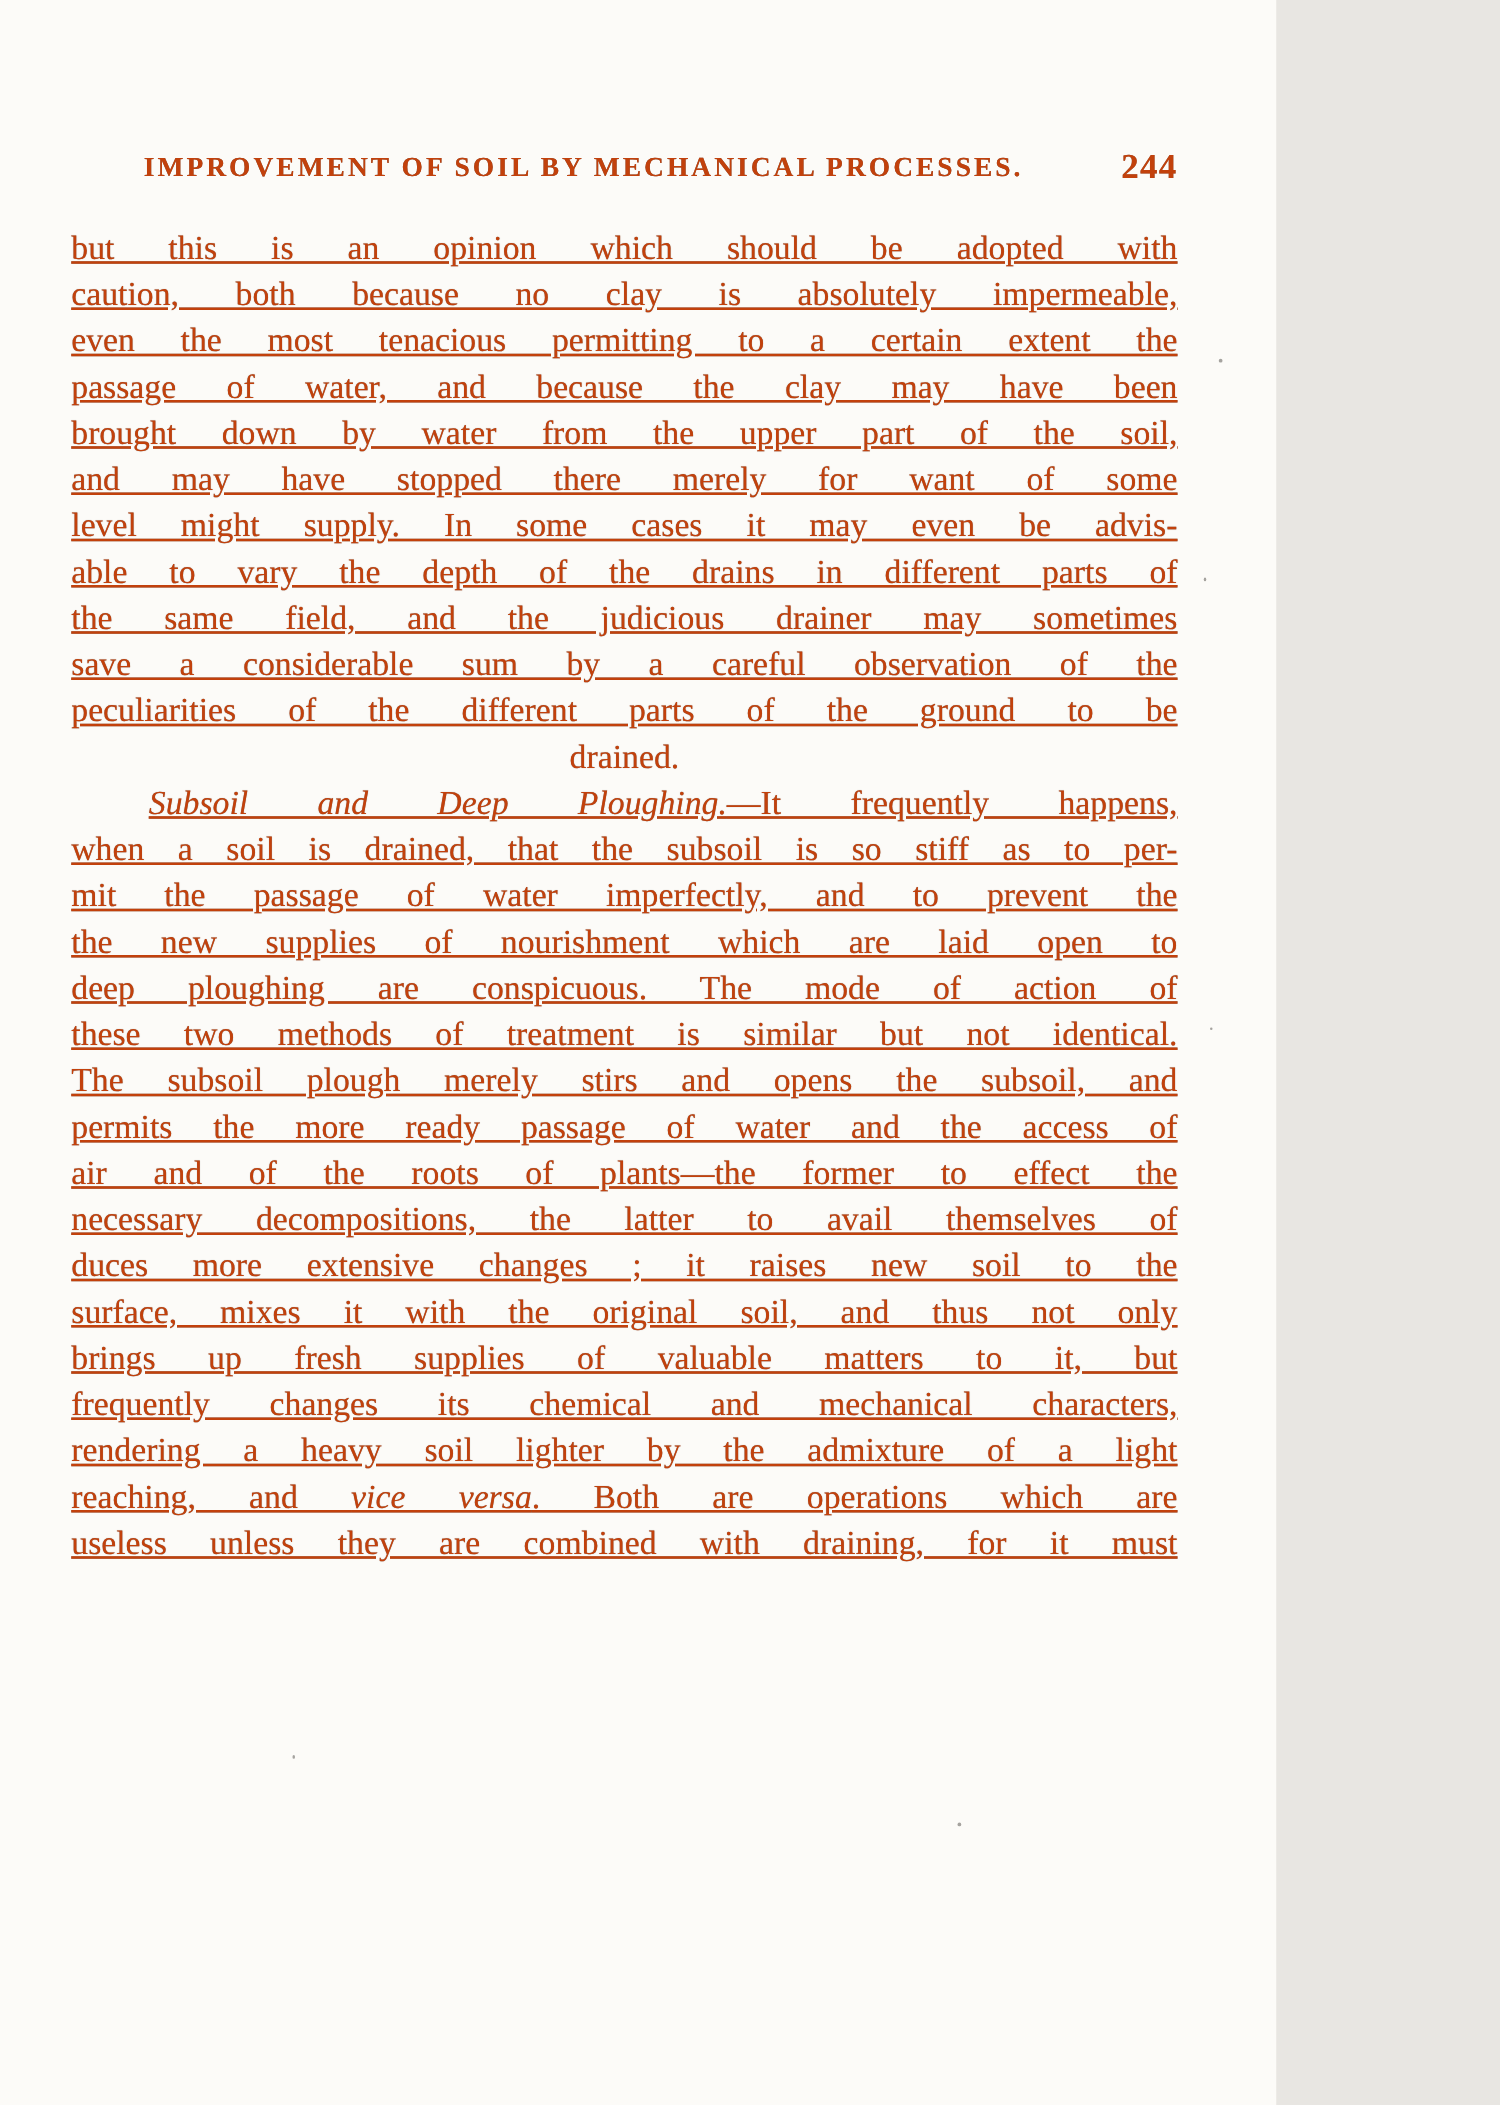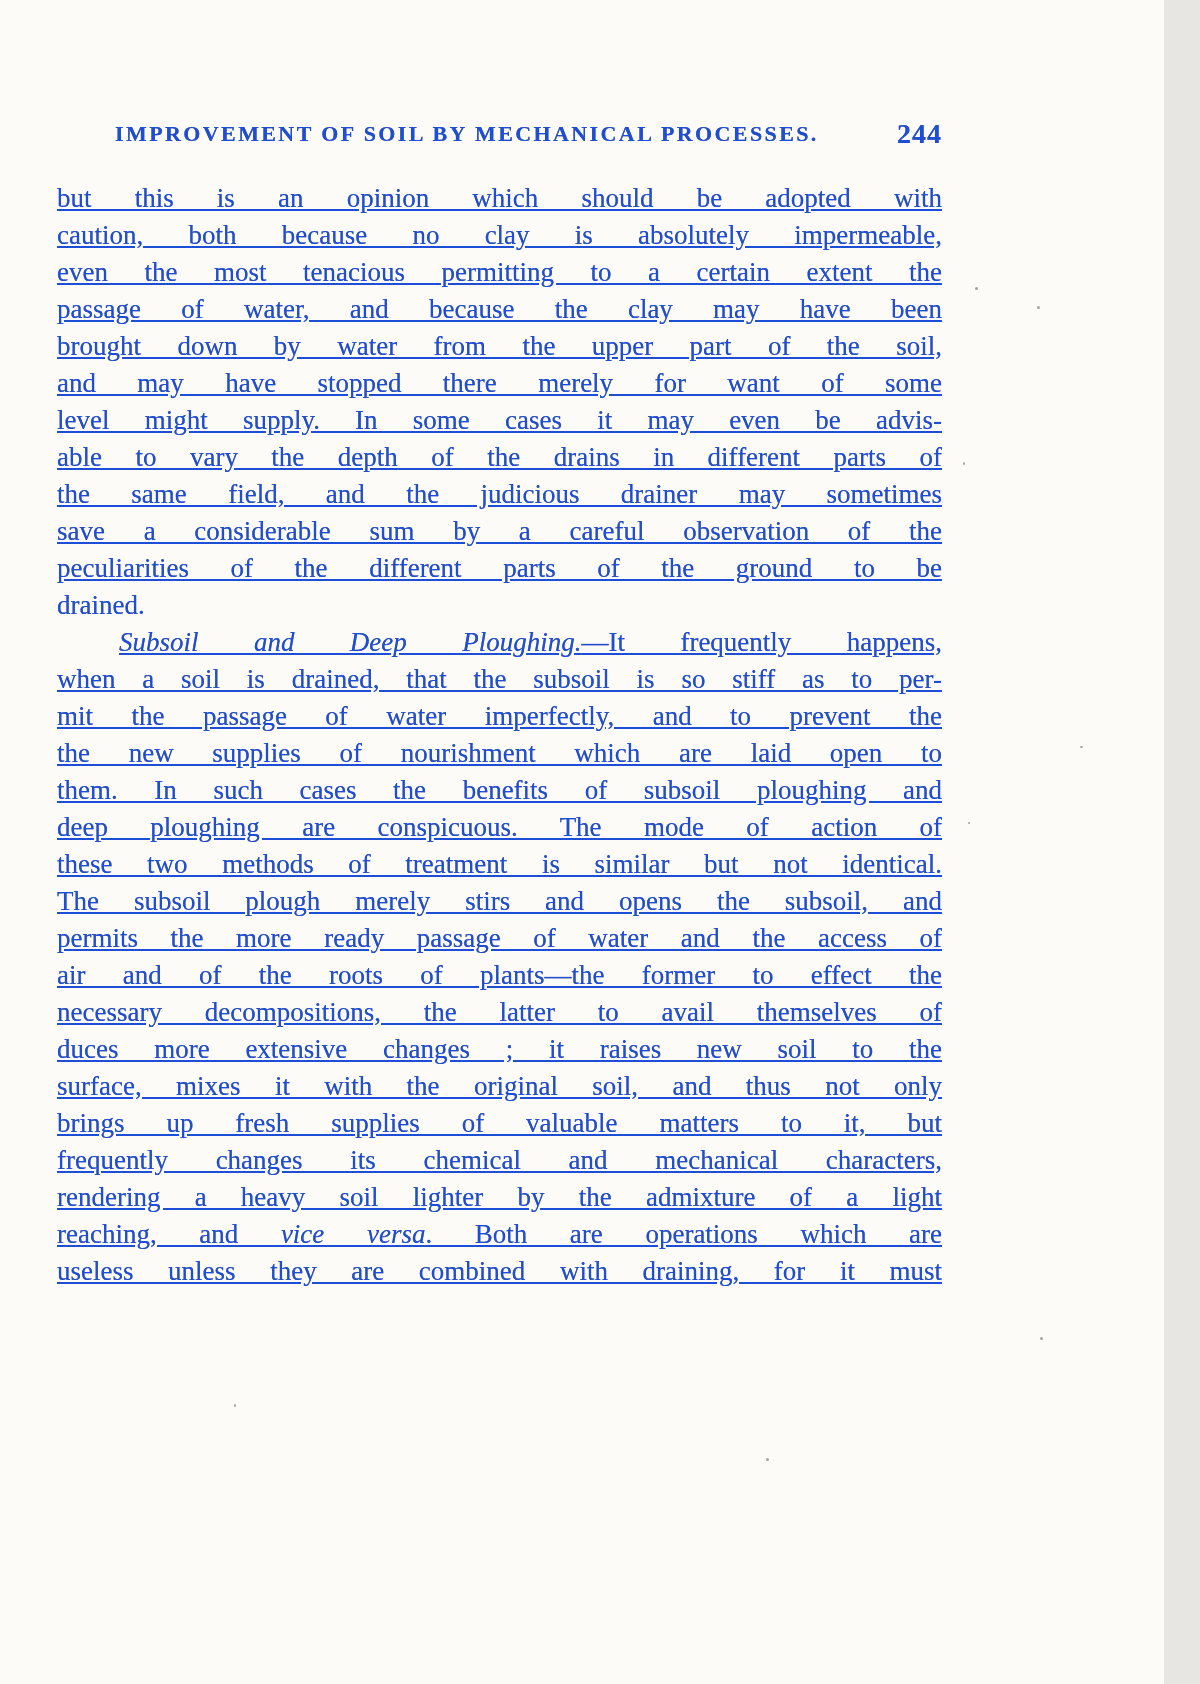--- a/index.html
+++ b/index.html
@@ -2,26 +2,26 @@
 <html><head>
 <meta charset="utf-8">
 <style>
   html, body {
     margin: 0;
     padding: 0;
     background: #e8e6e2;
   }
   .page {
     position: relative;
-    width: 1164px;
+    width: 1021px;
     height: 1684px;
     background: #fcfbf8;
     overflow: hidden;
     font-family: "Liberation Serif", "DejaVu Serif", serif;
-    color: #1d4ed8;
+    color: #c2410c;
   }
   .content {
     position: absolute;
     left: 57px;
     top: 120px;
     width: 885px;
   }
   .running-header {
     position: relative;
     height: 28px;
@@ -46,21 +46,21 @@
     text-shadow: 0 0 0.5px rgba(20,18,16,0.5);
   }
   .body-text {
     margin-top: 32px;
     font-size: 27px;
     line-height: 37px;
     text-shadow: 0 0 0.6px rgba(25,22,20,0.55);
   }
   .line {
     height: 37px;
-    text-align: left;
+    text-align: center;
     white-space: nowrap;
   }
   .line.just {
     white-space: normal;
     text-align: justify;
     text-align-last: justify;
     text-decoration: underline;
   }
   .line.indent {
     text-indent: 62px;
@@ -96,21 +96,20 @@
         <div class="line just"><span>level might supply.  In some cases it may even be advis-</span></div>
         <div class="line just"><span>able to vary the depth of the drains in different parts of</span></div>
         <div class="line just"><span>the same field, and the judicious drainer may sometimes</span></div>
         <div class="line just"><span>save a considerable sum by a careful observation of the</span></div>
         <div class="line just"><span>peculiarities of the different parts of the ground to be</span></div>
         <div class="line"><span>drained.</span></div>
         <div class="line indent just"><span class="italic">Subsoil and Deep Ploughing.</span><span>—It frequently happens,</span></div>
         <div class="line just"><span>when a soil is drained, that the subsoil is so stiff as to per-</span></div>
         <div class="line just"><span>mit the passage of water imperfectly, and to prevent the</span></div>
         <div class="line just"><span>the new supplies of nourishment which are laid open to</span></div>
-        <div class="line just"><span>them.  In such cases the benefits of subsoil ploughing and</span></div>
         <div class="line just"><span>deep ploughing are conspicuous.  The mode of action of</span></div>
         <div class="line just"><span>these two methods of treatment is similar but not identical.</span></div>
         <div class="line just"><span>The subsoil plough merely stirs and opens the subsoil, and</span></div>
         <div class="line just"><span>permits the more ready passage of water and the access of</span></div>
         <div class="line just"><span>air and of the roots of plants—the former to effect the</span></div>
         <div class="line just"><span>necessary decompositions, the latter to avail themselves of</span></div>
         <div class="line just"><span>duces more extensive changes ; it raises new soil to the</span></div>
         <div class="line just"><span>surface, mixes it with the original soil, and thus not only</span></div>
         <div class="line just"><span>brings up fresh supplies of valuable matters to it, but</span></div>
         <div class="line just"><span>frequently changes its chemical and mechanical characters,</span></div>

